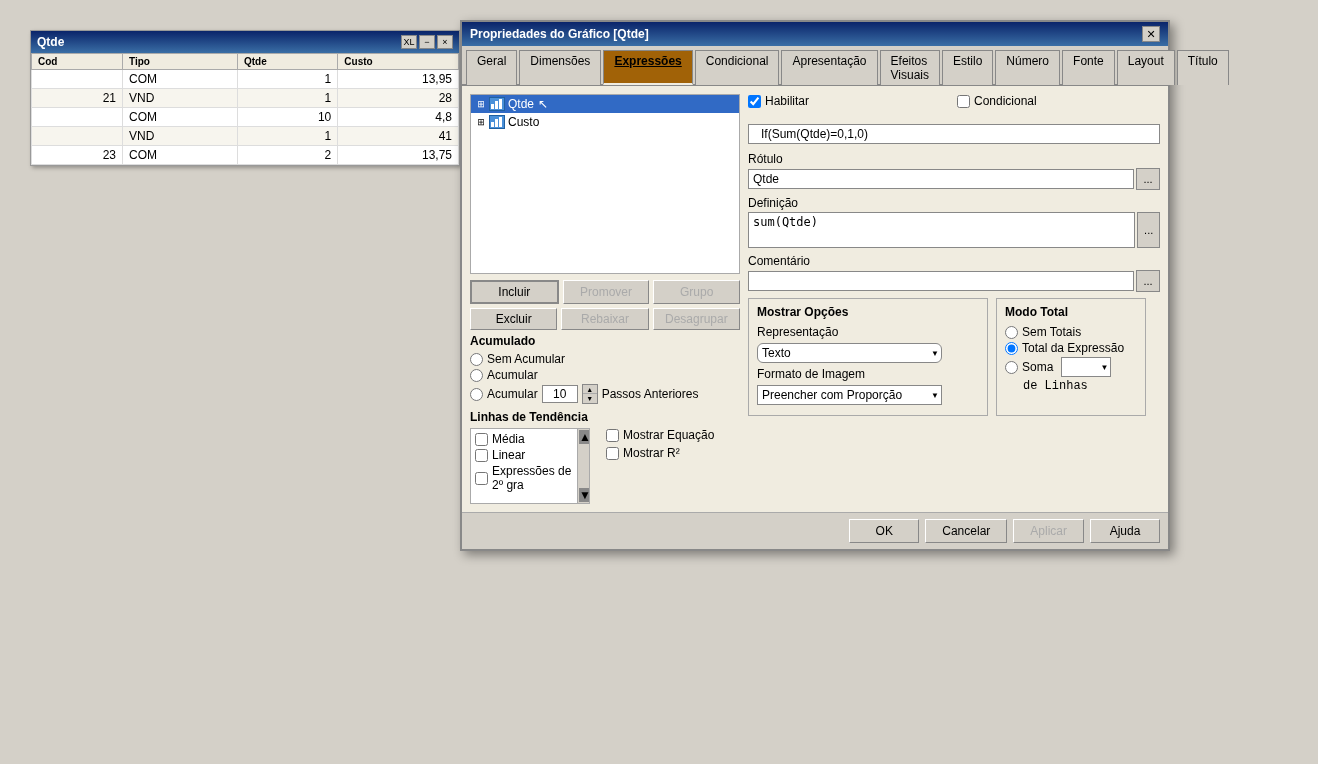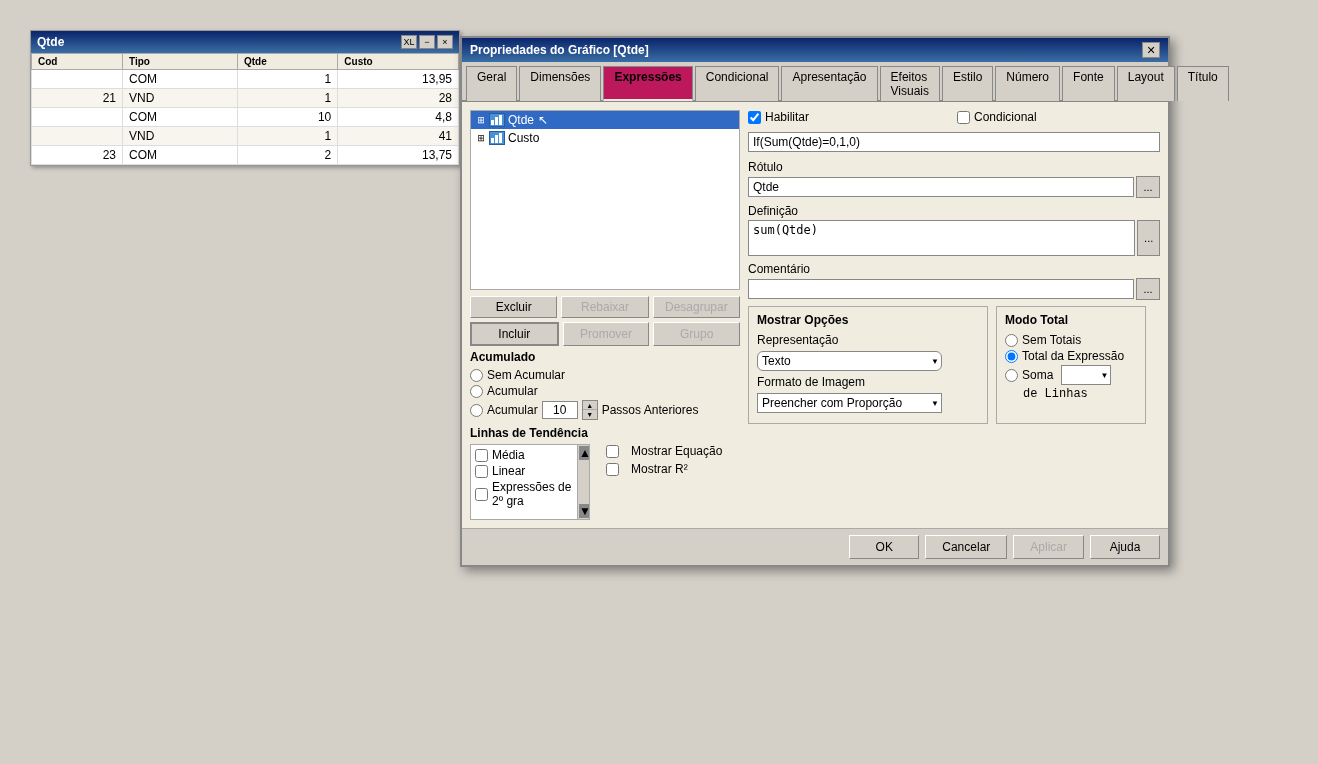--- a/index.html
+++ b/index.html
@@ -76,21 +76,21 @@
     table.data-table td.num {
       text-align: right;
     }
     table.data-table tr:nth-child(even) td {
       background: #f7f5ee;
     }
 
     
     .dialog {
       position: absolute;
-      top: 36px;
+      top: 20px;
       left: 460px;
       width: 710px;
       background: #f0ece0;
       border: 2px solid #888;
       box-shadow: 4px 4px 10px rgba(0,0,0,0.4);
     }
     .dialog-titlebar {
       background: linear-gradient(to bottom, #0a246a, #3a6ea5);
       color: white;
       padding: 3px 8px;
@@ -128,24 +128,25 @@
       padding: 3px 10px;
       background: #d4d0c8;
       border: 1px solid #888;
       border-bottom: none;
       cursor: pointer;
       font-size: 12px;
       position: relative;
       top: 1px;
     }
     .tab.active {
-      background: #be185d;
+      background: #a16207;
       border-bottom: 2px solid #f0ece0;
       font-weight: bold;
       z-index: 2;
+      text-decoration: underline;
     }
 
     
     .dialog-body {
       padding: 8px;
       display: flex;
       gap: 8px;
     }
 
     
@@ -294,21 +295,21 @@
     }
     .trend-right {
       display: flex;
       flex-direction: column;
       gap: 4px;
       margin-left: 8px;
     }
     .trend-checkbox-row {
       display: flex;
       align-items: center;
-      gap: 12px;
+      gap: 4px;
       font-size: 12px;
     }
     .trend-area {
       display: flex;
       gap: 8px;
     }
 
     
     .right-panel {
       flex: 1;
@@ -328,22 +329,22 @@
       flex: 1;
     }
     .condicional-section {
       flex: 1;
     }
     .condition-input {
       width: 100%;
       border: 1px solid #888;
       background: white;
       font-size: 12px;
-      padding: 2px 4px;
-      margin-top: 2px;
+      padding: 2px 12px;
+      margin-top: 10px;
     }
     .field-group {
       margin-bottom: 6px;
     }
     .field-label {
       font-size: 12px;
       margin-bottom: 2px;
     }
     .field-input-row {
       display: flex;
@@ -558,29 +559,29 @@
               <rect x="0" y="5" width="3" height="5" fill="white"></rect>
               <rect x="4" y="2" width="3" height="8" fill="white"></rect>
               <rect x="8" y="0" width="3" height="10" fill="white"></rect>
             </svg>
           </span>
           <span>Custo</span>
         </div>
       </div>
 
       <div class="btn-row">
+        <button class="btn primary">Incluir</button>
+        <button class="btn disabled">Promover</button>
+        <button class="btn disabled">Grupo</button>
+      </div>
+
+      <div class="btn-row">
         <button class="btn">Excluir</button>
         <button class="btn disabled">Rebaixar</button>
         <button class="btn disabled">Desagrupar</button>
-      </div>
-
-      <div class="btn-row">
-        <button class="btn primary">Incluir</button>
-        <button class="btn disabled">Promover</button>
-        <button class="btn disabled">Grupo</button>
       </div>
 
       <div class="section-label">Acumulado</div>
       <div class="radio-row">
         <input type="radio" name="acumulado" value="sem" style="">
         <label>Sem Acumular</label>
       </div>
       <div class="radio-row">
         <input type="radio" name="acumulado" value="acumular" style="">
         <label>Acumular</label>

